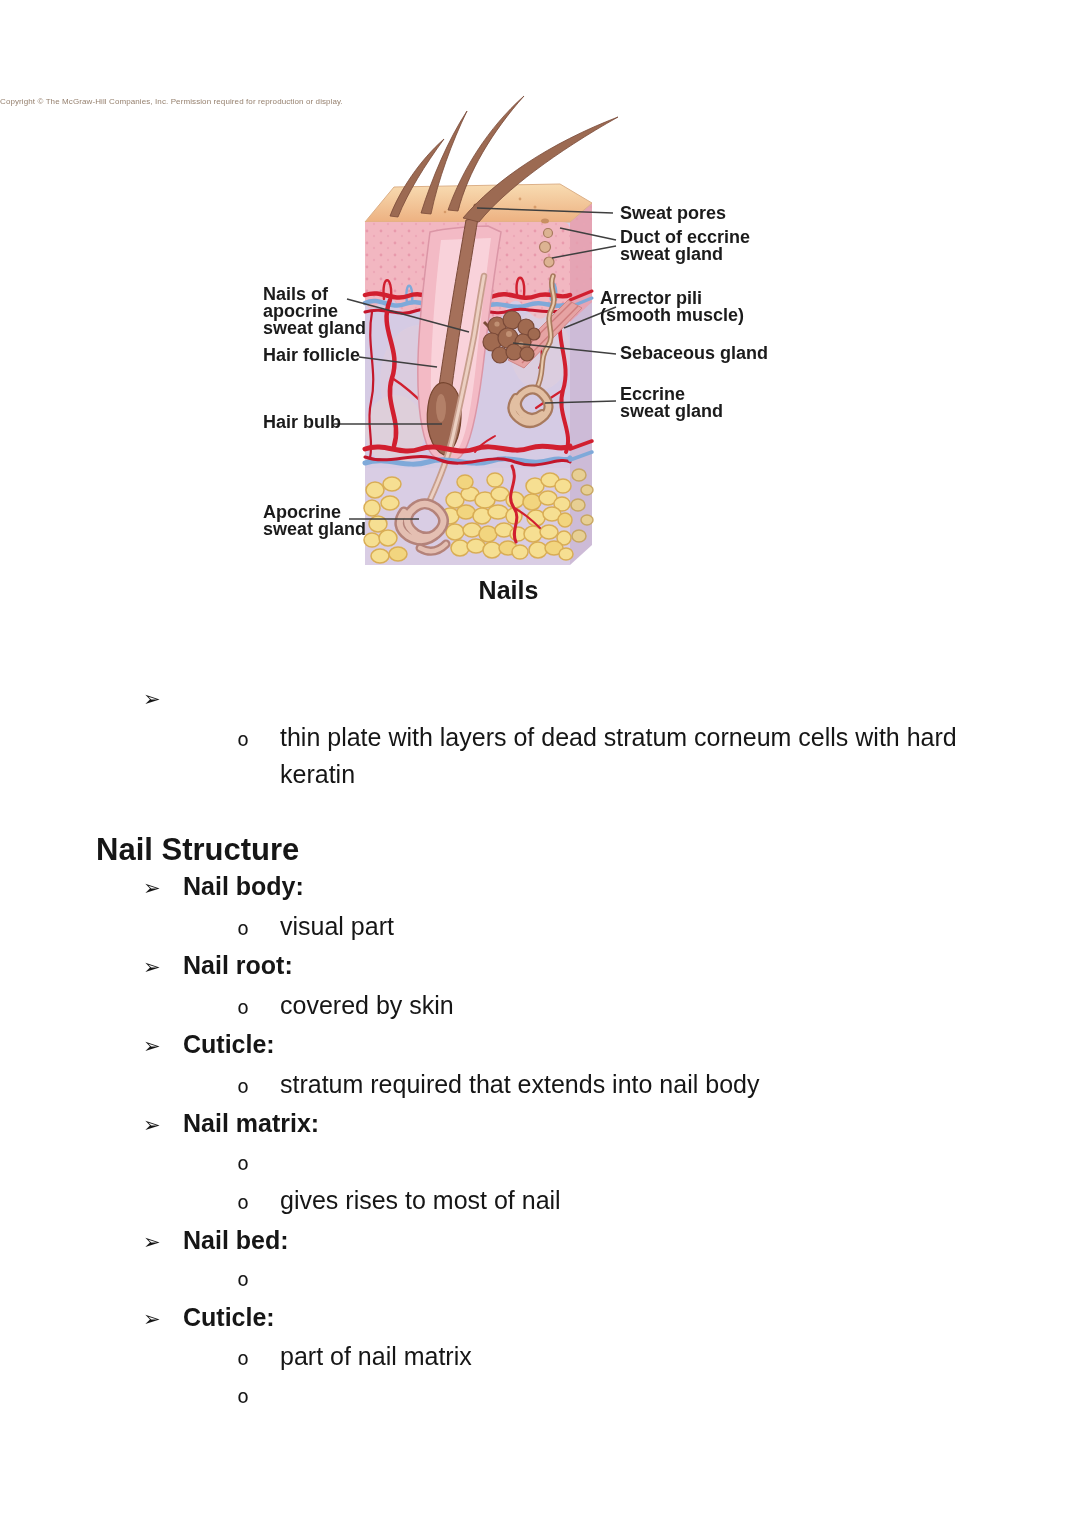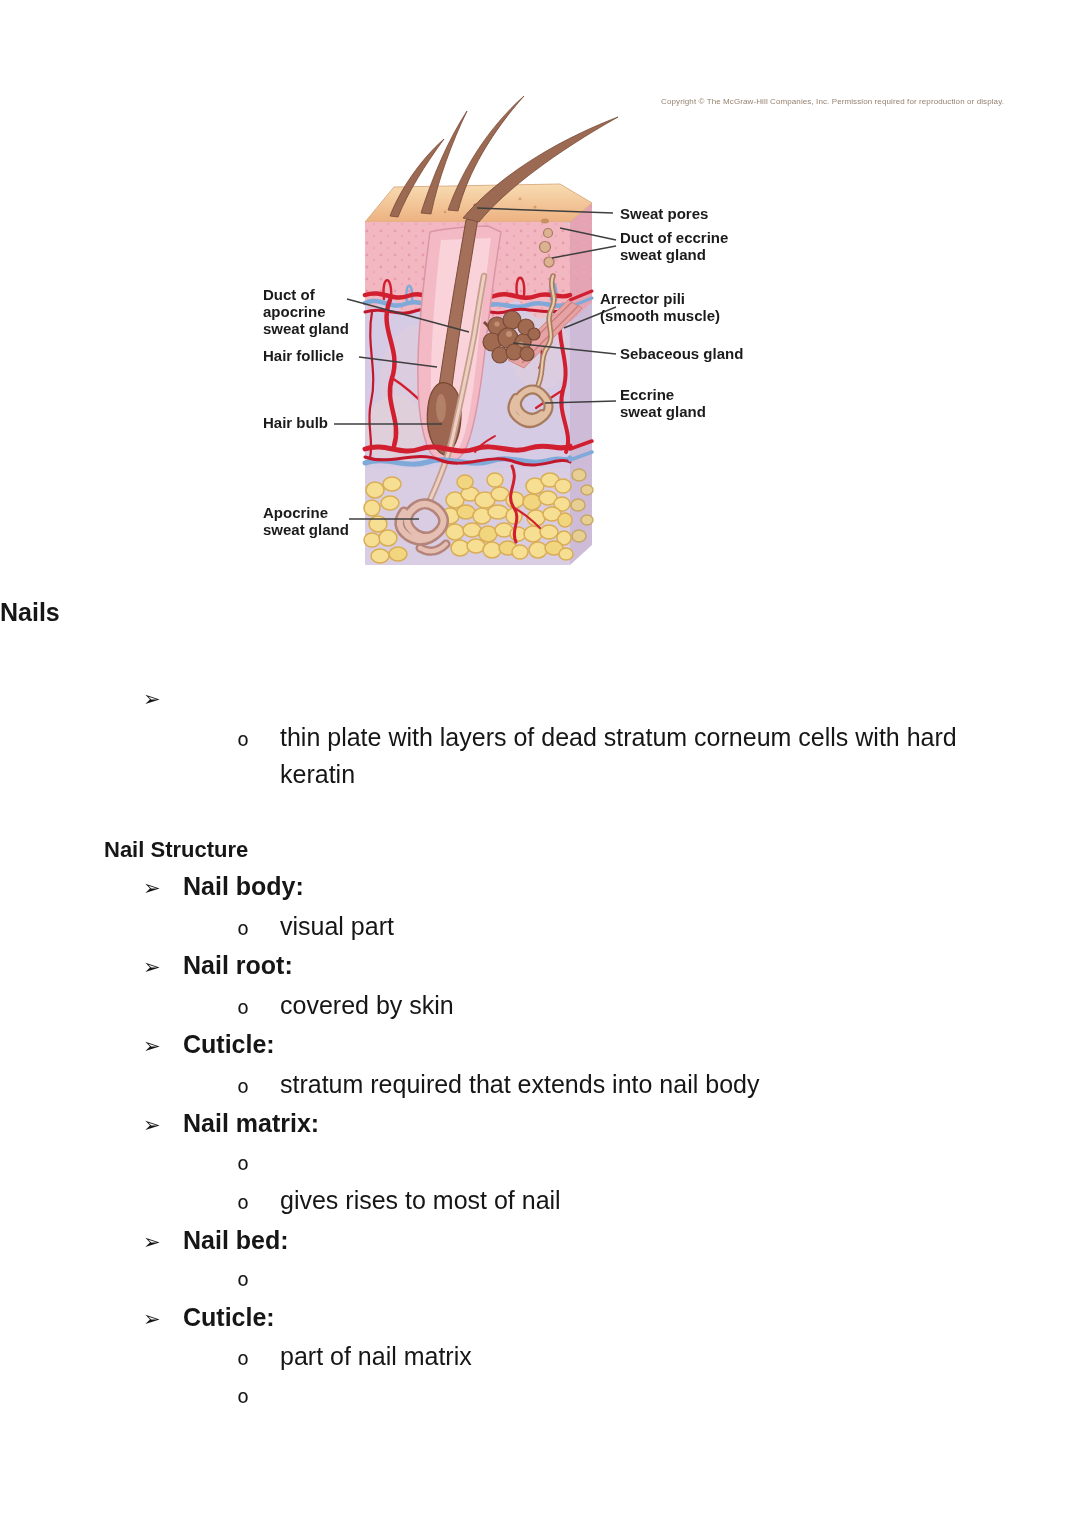--- a/index.html
+++ b/index.html
@@ -1,28 +1,28 @@
 <!DOCTYPE html>
 <html><head>
 <meta charset="utf-8">
 <style>
   html,body{margin:0;padding:0;background:#fff;}
   .page{position:relative;width:1080px;height:1532px;background:#ffffff;overflow:hidden;
         font-family:"Liberation Sans",sans-serif;color:#161616;}
   
   .figure{position:absolute;top:0;left:0;width:1080px;height:600px;}
   .figure svg{position:absolute;top:0;left:0;}
-  .copyright{position:absolute;top:97px;left:0;width:1004px;text-align:right;
+  .copyright{position:absolute;top:97px;left:0;width:1004px;text-align:left;
              font-size:8px;color:#96816f;letter-spacing:.1px;}
-  .fig-label{position:absolute;font-weight:bold;font-size:15px;line-height:17px;
+  .fig-label{position:absolute;font-weight:bold;font-size:18px;line-height:17px;
              color:#1b1b1b;white-space:pre-line;}
   
-  .title{position:absolute;top:594px;left:0;width:1017px;
+  .title{position:absolute;top:572px;left:0;width:1017px;text-align:center;
          font-weight:bold;font-size:25px;line-height:37.5px;}
-  .h2{position:absolute;left:104px;top:831px;font-weight:bold;font-size:22px;line-height:37.5px;}
+  .h2{position:absolute;left:96px;top:831px;font-weight:bold;font-size:31px;line-height:37.5px;}
   .list{position:absolute;left:143px;font-size:25px;line-height:37.5px;}
   #intro-list{top:681px;}
   #structure-list{top:868px;}
   .row{display:flex;align-items:baseline;}
   .l1 .marker{width:40px;font-family:"DejaVu Sans","Liberation Sans",sans-serif;
               font-size:21px;flex:0 0 40px;}
   .l1 .txt{font-weight:bold;}
   .l2{margin-left:94px;}
   .l2 .marker{width:43px;flex:0 0 43px;font-family:"DejaVu Sans Mono",monospace;font-size:20px;}
   .l2 .txt{max-width:730px;}
@@ -270,21 +270,21 @@
     <div class="copyright">Copyright © The McGraw-Hill Companies, Inc. Permission required for reproduction or display.</div>
 
     <div class="fig-label" style="left:620px;top:205px">Sweat pores</div>
     <div class="fig-label" style="left:620px;top:229px">Duct of eccrine
 sweat gland</div>
     <div class="fig-label" style="left:600px;top:290px">Arrector pili
 (smooth muscle)</div>
     <div class="fig-label" style="left:620px;top:345px">Sebaceous gland</div>
     <div class="fig-label" style="left:620px;top:386px">Eccrine
 sweat gland</div>
-    <div class="fig-label" style="left:263px;top:286px">Duct of
+    <div class="fig-label" style="left:263px;top:286px">Nails of
 apocrine
 sweat gland</div>
     <div class="fig-label" style="left:263px;top:347px">Hair follicle</div>
     <div class="fig-label" style="left:263px;top:414px">Hair bulb</div>
     <div class="fig-label" style="left:263px;top:504px">Apocrine
 sweat gland</div>
   </div>
 
   <div class="title">Nails</div>
 

